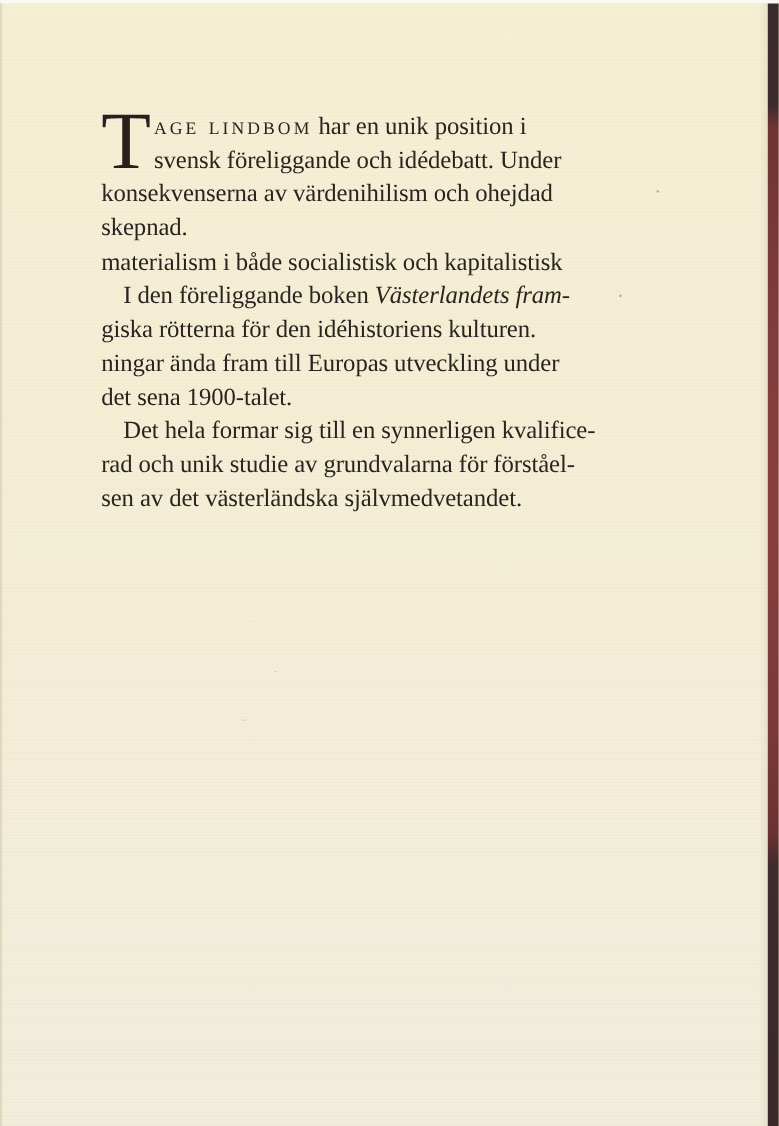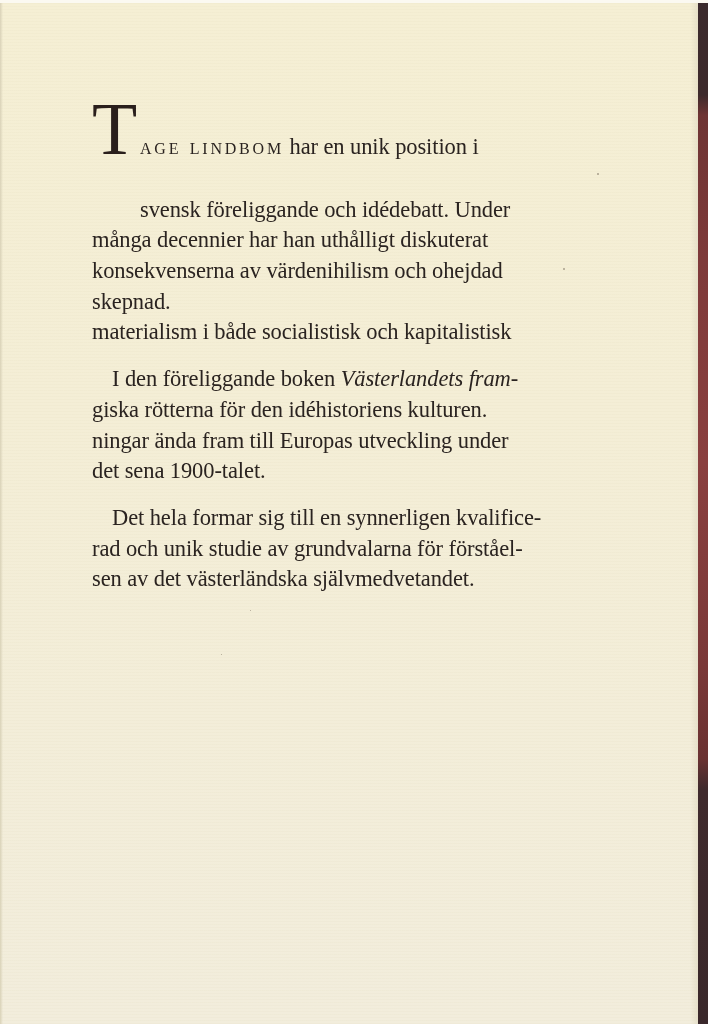--- a/index.html
+++ b/index.html
@@ -74,25 +74,23 @@
       line-height: 30.7px;
       color: #2a2320;
       letter-spacing: -0.1px;
     }
     .line {
       white-space: nowrap;
       height: 30.7px;
     }
     .indent {
       padding-left: 20px;
-      margin-top: 16px;
     }
     .dropcap-line {
       padding-left: 48px;
-      margin-top: 32px;
     }
     .dropcap {
       position: absolute;
       left: 0;
       top: 0px;
       font-family: "Liberation Serif", "DejaVu Serif", serif;
       font-size: 74px;
       line-height: 58px;
       color: #2a1f1c;
       font-weight: normal;
@@ -129,21 +127,20 @@
 <div class="speck" style="left:221px;top:654px;width:1px;height:1px;"></div>
 
 <div class="text-block">
   <span class="dropcap">T</span>
 
   <div>
     <div class="line dropcap-line">
       <span class="smallcaps">AGE LINDBOM</span><span> har en unik position i</span>
     </div>
     <div class="line dropcap-line">svensk föreliggande och idédebatt. Under</div>
-    <div class="line">många decennier har han uthålligt diskuterat</div>
     <div class="line">konsekvenserna av värdenihilism och ohejdad</div>
     <div class="line">skepnad.</div>
     <div class="line">materialism i både socialistisk och kapitalistisk</div>
   </div>
 
   <div>
     <div class="line indent">
       <span>I den föreliggande boken </span><span class="italic">Västerlandets fram-</span>
     </div>
     <div class="line">giska rötterna för den idéhistoriens kulturen.</div>

